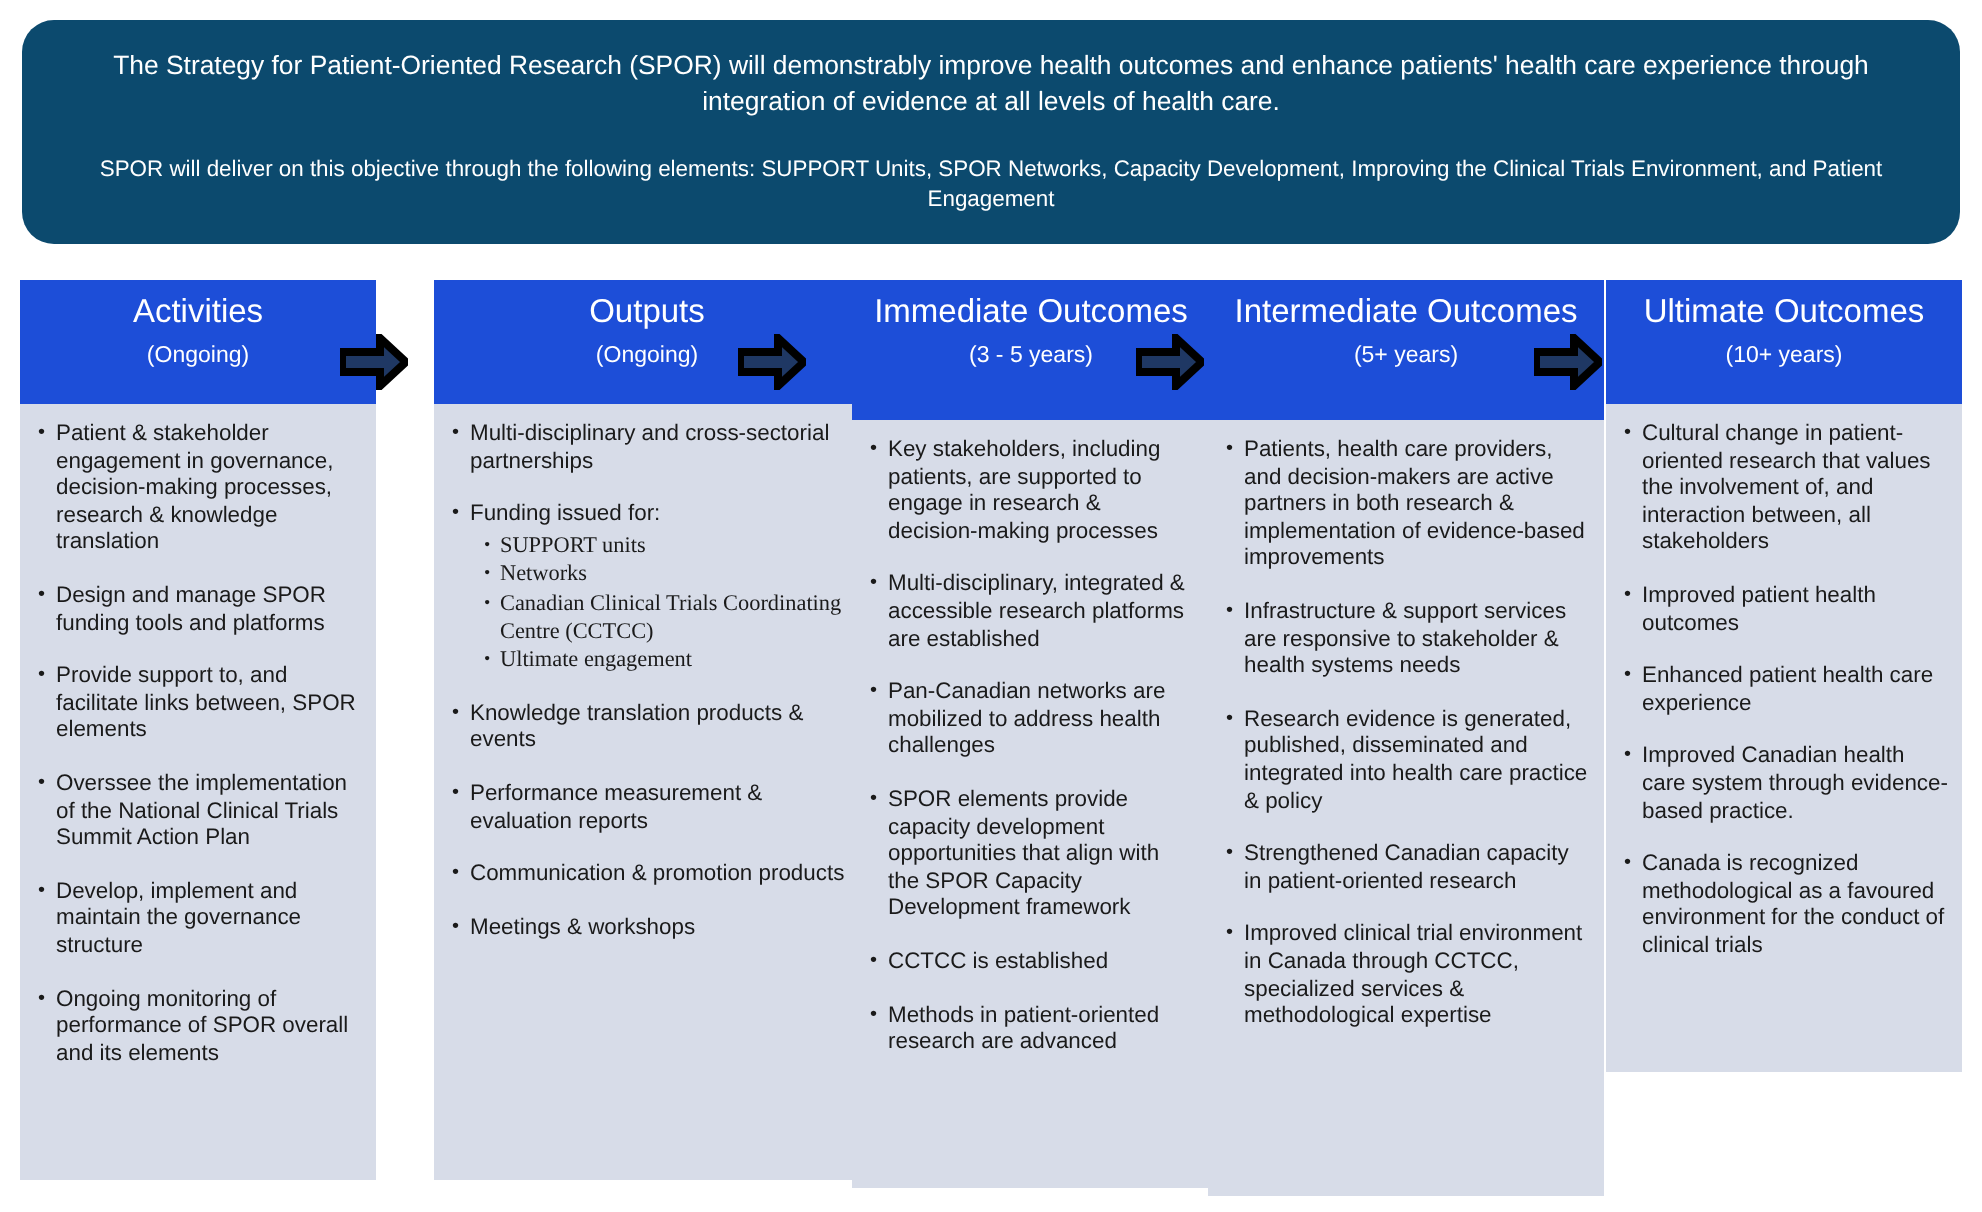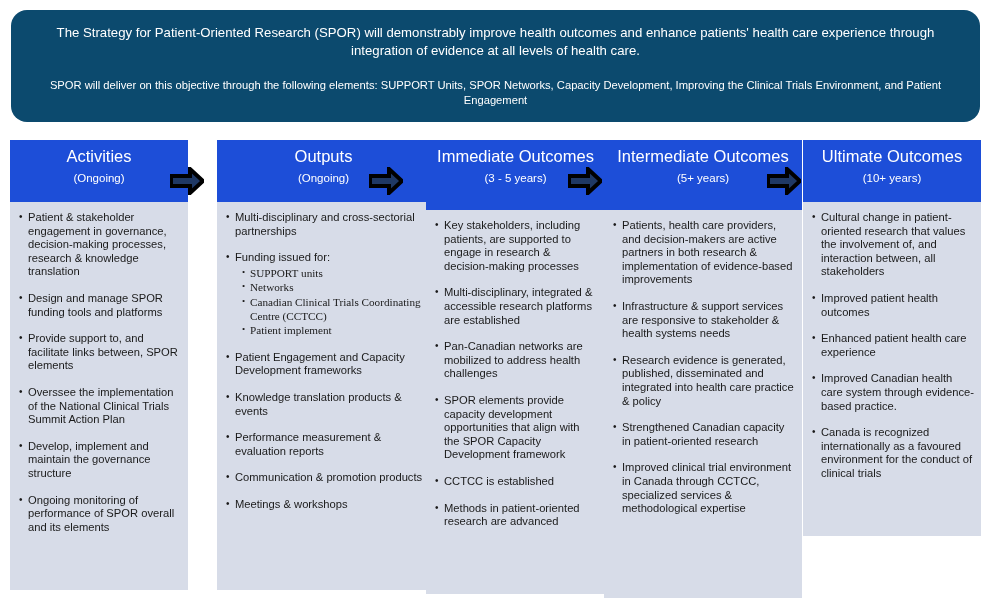--- a/index.html
+++ b/index.html
@@ -167,23 +167,22 @@
         <div class="title">Outputs</div>
         <div class="sub">(Ongoing)</div>
       </div>
       <div class="col-body">
         <ul class="items">
           <li><span>Multi-disciplinary and cross-sectorial partnerships</span></li>
           <li><span>Funding issued for:</span><ul class="subitems">
               <li>SUPPORT units</li>
               <li>Networks</li>
               <li>Canadian Clinical Trials Coordinating Centre (CCTCC)</li>
-              <li>Patient implement</li>
+              <li>Ultimate engagement</li>
             </ul></li>
-          <li><span>Patient Engagement and Capacity Development frameworks</span></li>
           <li><span>Knowledge translation products &amp; events</span></li>
           <li><span>Performance measurement &amp; evaluation reports</span></li>
           <li><span>Communication &amp; promotion products</span></li>
           <li><span>Meetings &amp; workshops</span></li>
         </ul>
       </div>
     </div>
     <div class="col" style="left: 426px; width: 179px; height: 454px;">
       <div class="col-head" style="height: 70px;">
         <div class="title">Immediate Outcomes</div>
@@ -219,21 +218,21 @@
       <div class="col-head" style="height: 62px;">
         <div class="title">Ultimate Outcomes</div>
         <div class="sub">(10+ years)</div>
       </div>
       <div class="col-body">
         <ul class="items">
           <li><span>Cultural change in patient-oriented research that values the involvement of, and interaction between, all stakeholders</span></li>
           <li><span>Improved patient health outcomes</span></li>
           <li><span>Enhanced patient health care experience</span></li>
           <li><span>Improved Canadian health care system through evidence-based practice.</span></li>
-          <li><span>Canada is recognized internationally as a favoured environment for the conduct of clinical trials</span></li>
+          <li><span>Canada is recognized methodological as a favoured environment for the conduct of clinical trials</span></li>
         </ul>
       </div>
     </div>
   </div>
 <div id="arrows-container">
     <div class="arrow" style="left: 170px;"><svg viewBox="0 0 34 28" width="34" height="28">
         <path d="M1 9 L20 9 L20 2 L33 14 L20 26 L20 19 L1 19 Z" fill="#1f3864" stroke="#000000" stroke-width="4" stroke-linejoin="miter"></path>
       </svg></div>
     <div class="arrow" style="left: 369px;"><svg viewBox="0 0 34 28" width="34" height="28">
         <path d="M1 9 L20 9 L20 2 L33 14 L20 26 L20 19 L1 19 Z" fill="#1f3864" stroke="#000000" stroke-width="4" stroke-linejoin="miter"></path>

